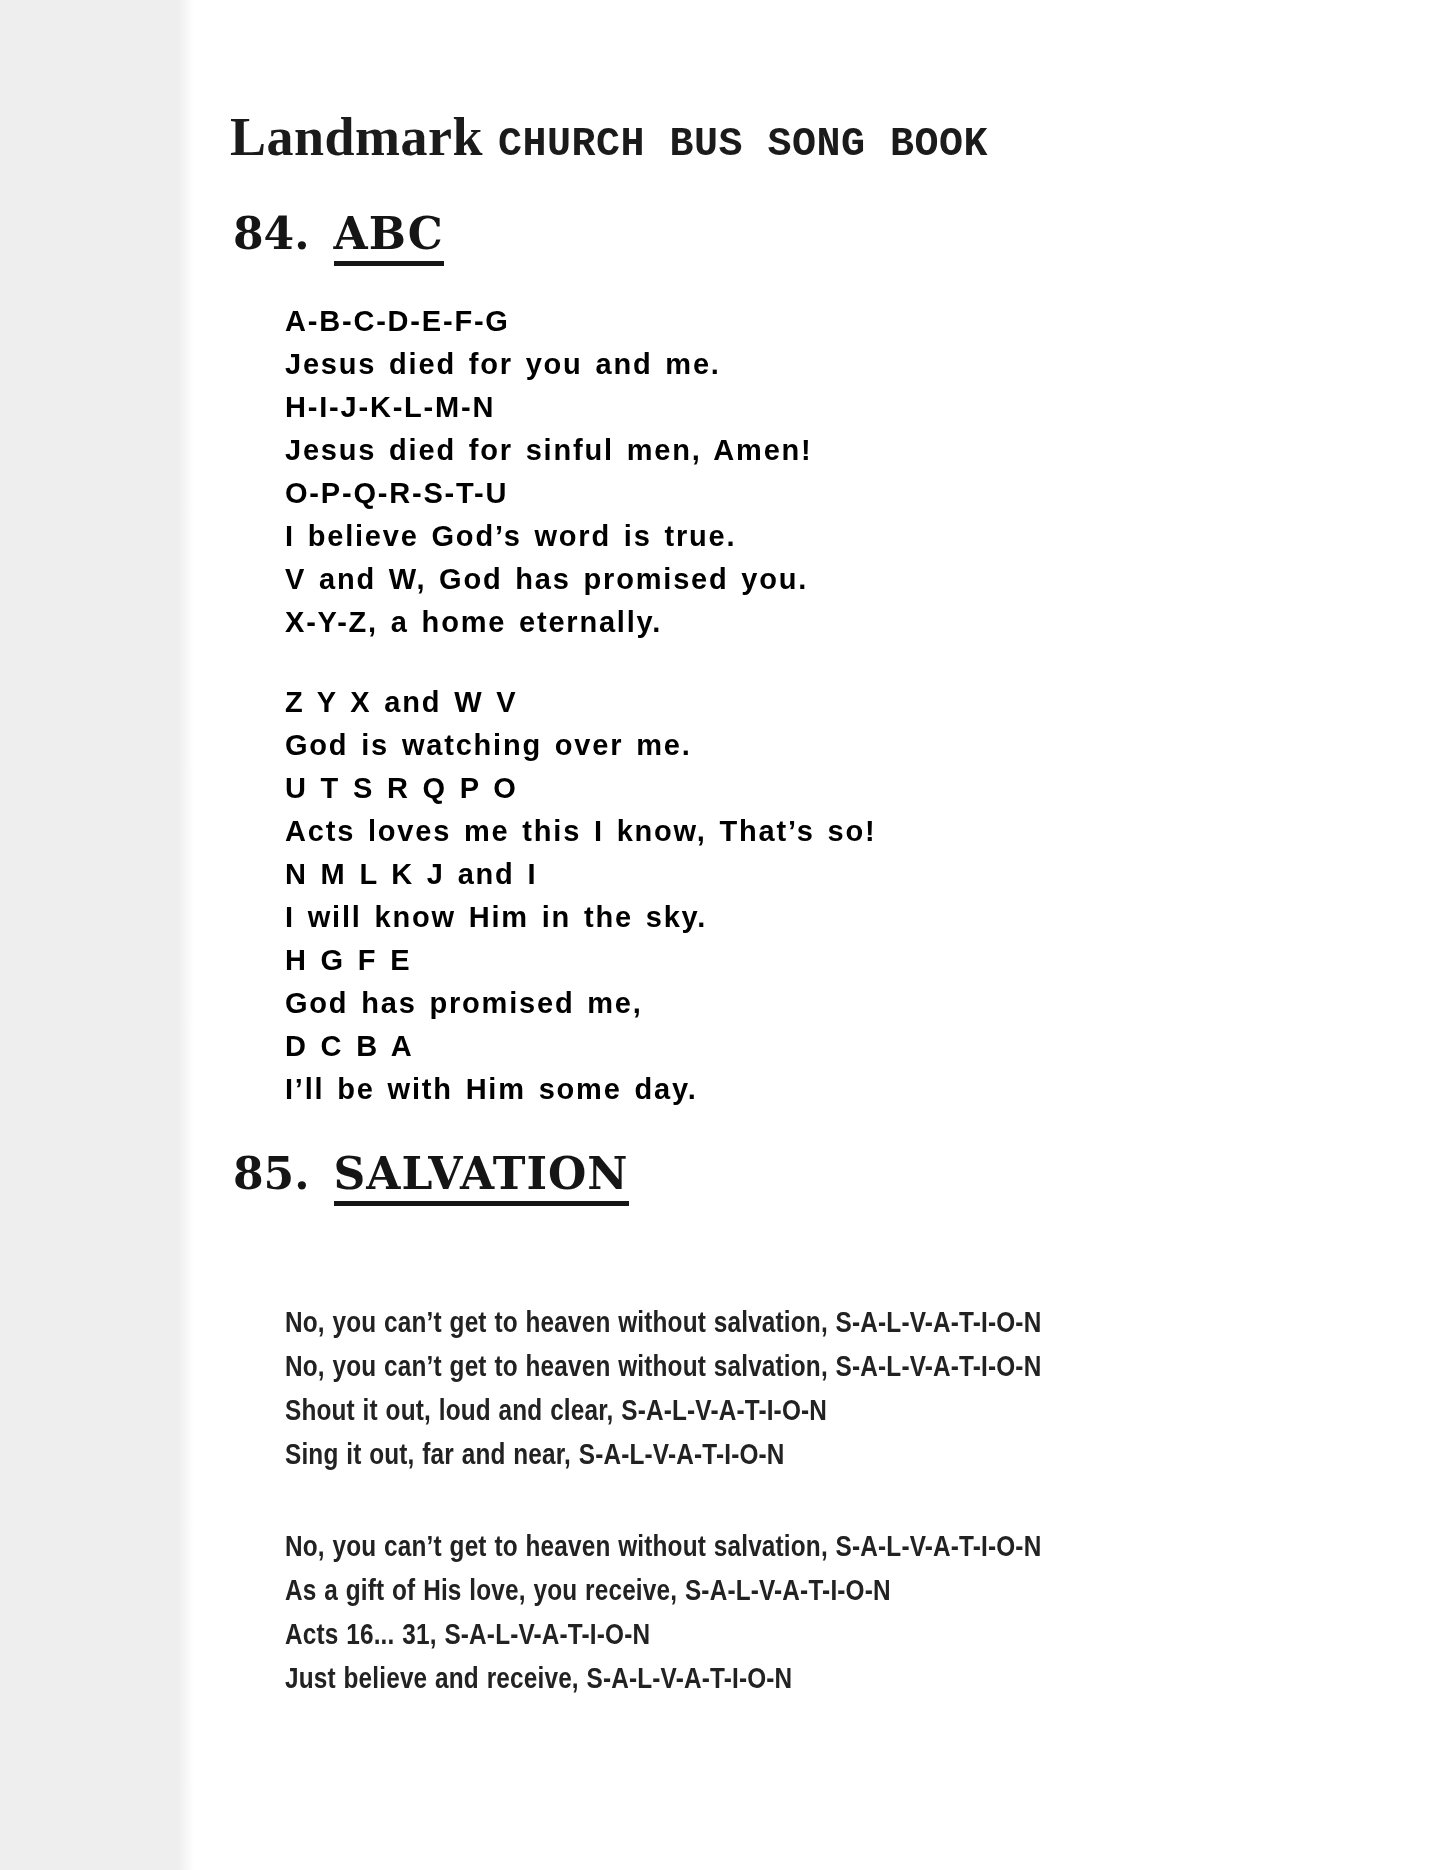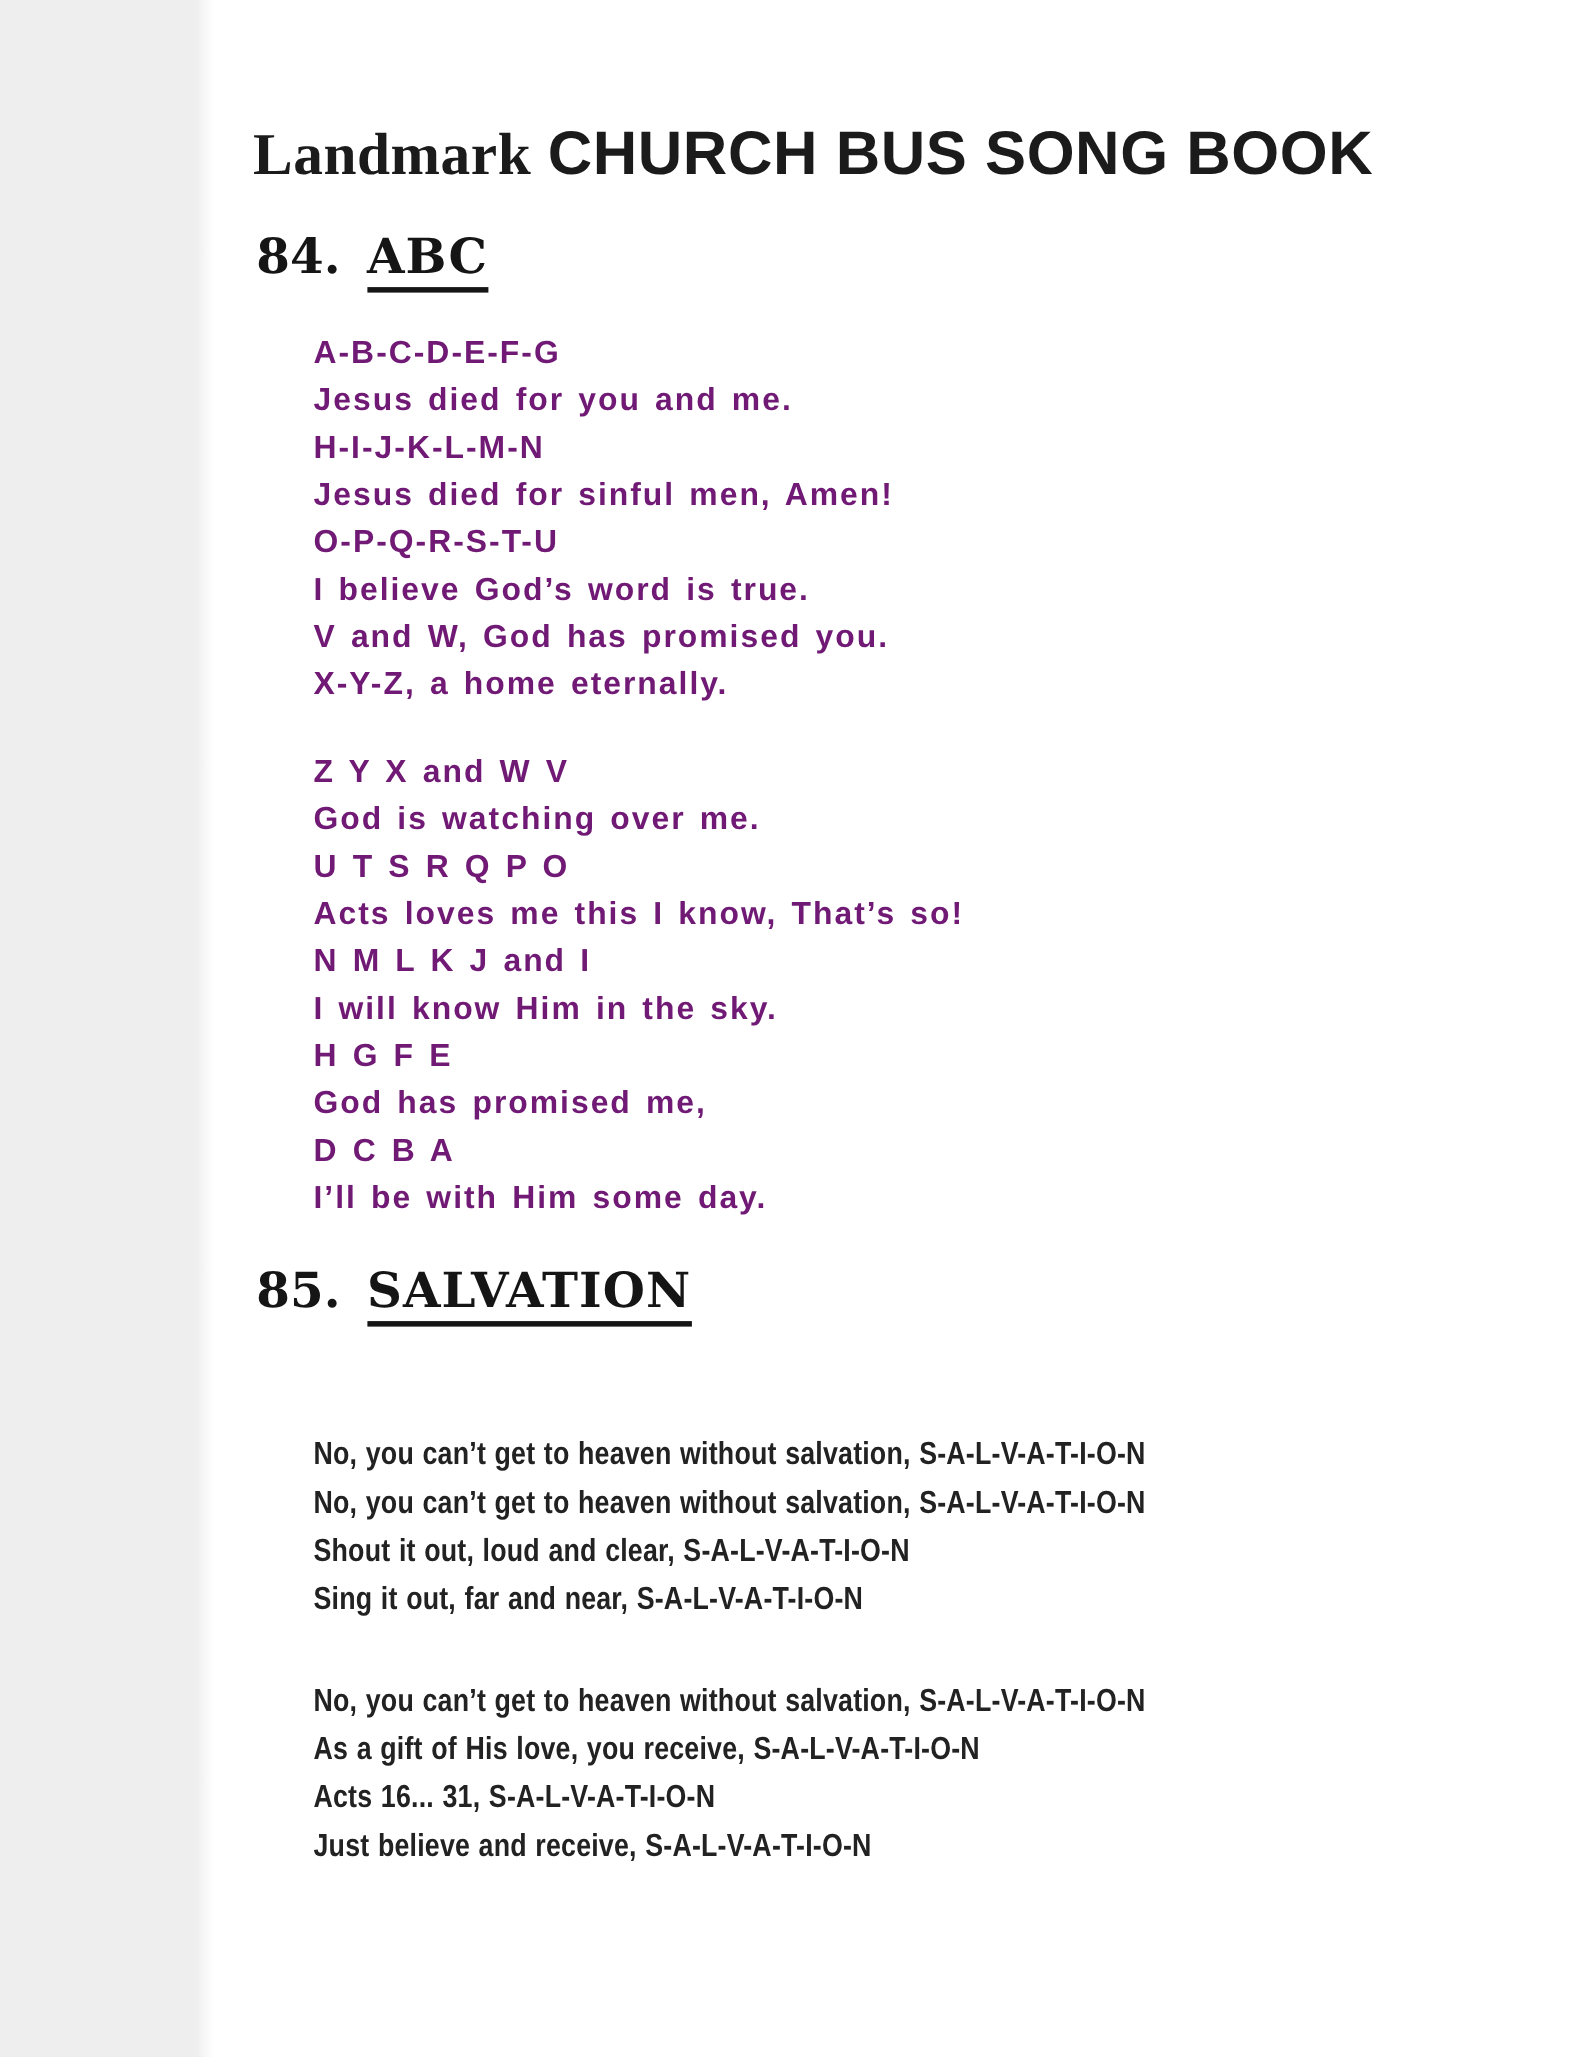--- a/index.html
+++ b/index.html
@@ -42,22 +42,22 @@
     white-space: nowrap;
     font-weight: bold;
   }
   .title-prefix {
     font-family: "Liberation Serif", serif;
     font-size: 54px;
     font-weight: 700;
     letter-spacing: 0.5px;
   }
   .title-main {
-    font-family: Liberation Sans, sans-serif;
-    font-size: 56px;
+    font-family: Liberation Mono, monospace;
+    font-size: 40px;
     font-weight: 700;
     letter-spacing: 0.5px;
     margin-left: 6px;
   }
   .song-heading {
     position: absolute;
     margin: 0;
     left: 233px;
     white-space: nowrap;
     font-family: "DejaVu Serif", serif;
@@ -84,21 +84,21 @@
   }
   .verse .line {
     height: 43px;
     line-height: 43px;
   }
   .verse-regular {
     font-size: 29px;
     font-weight: 700;
     letter-spacing: 1.8px;
     word-spacing: 3px;
-    color: #701a75;
+    color: #000000;
   }
   .verse-condensed {
     font-size: 29px;
     font-weight: 700;
     letter-spacing: 0.2px;
     word-spacing: 1px;
     transform: scaleX(0.84);
     transform-origin: left top;
     color: #222222;
   }

